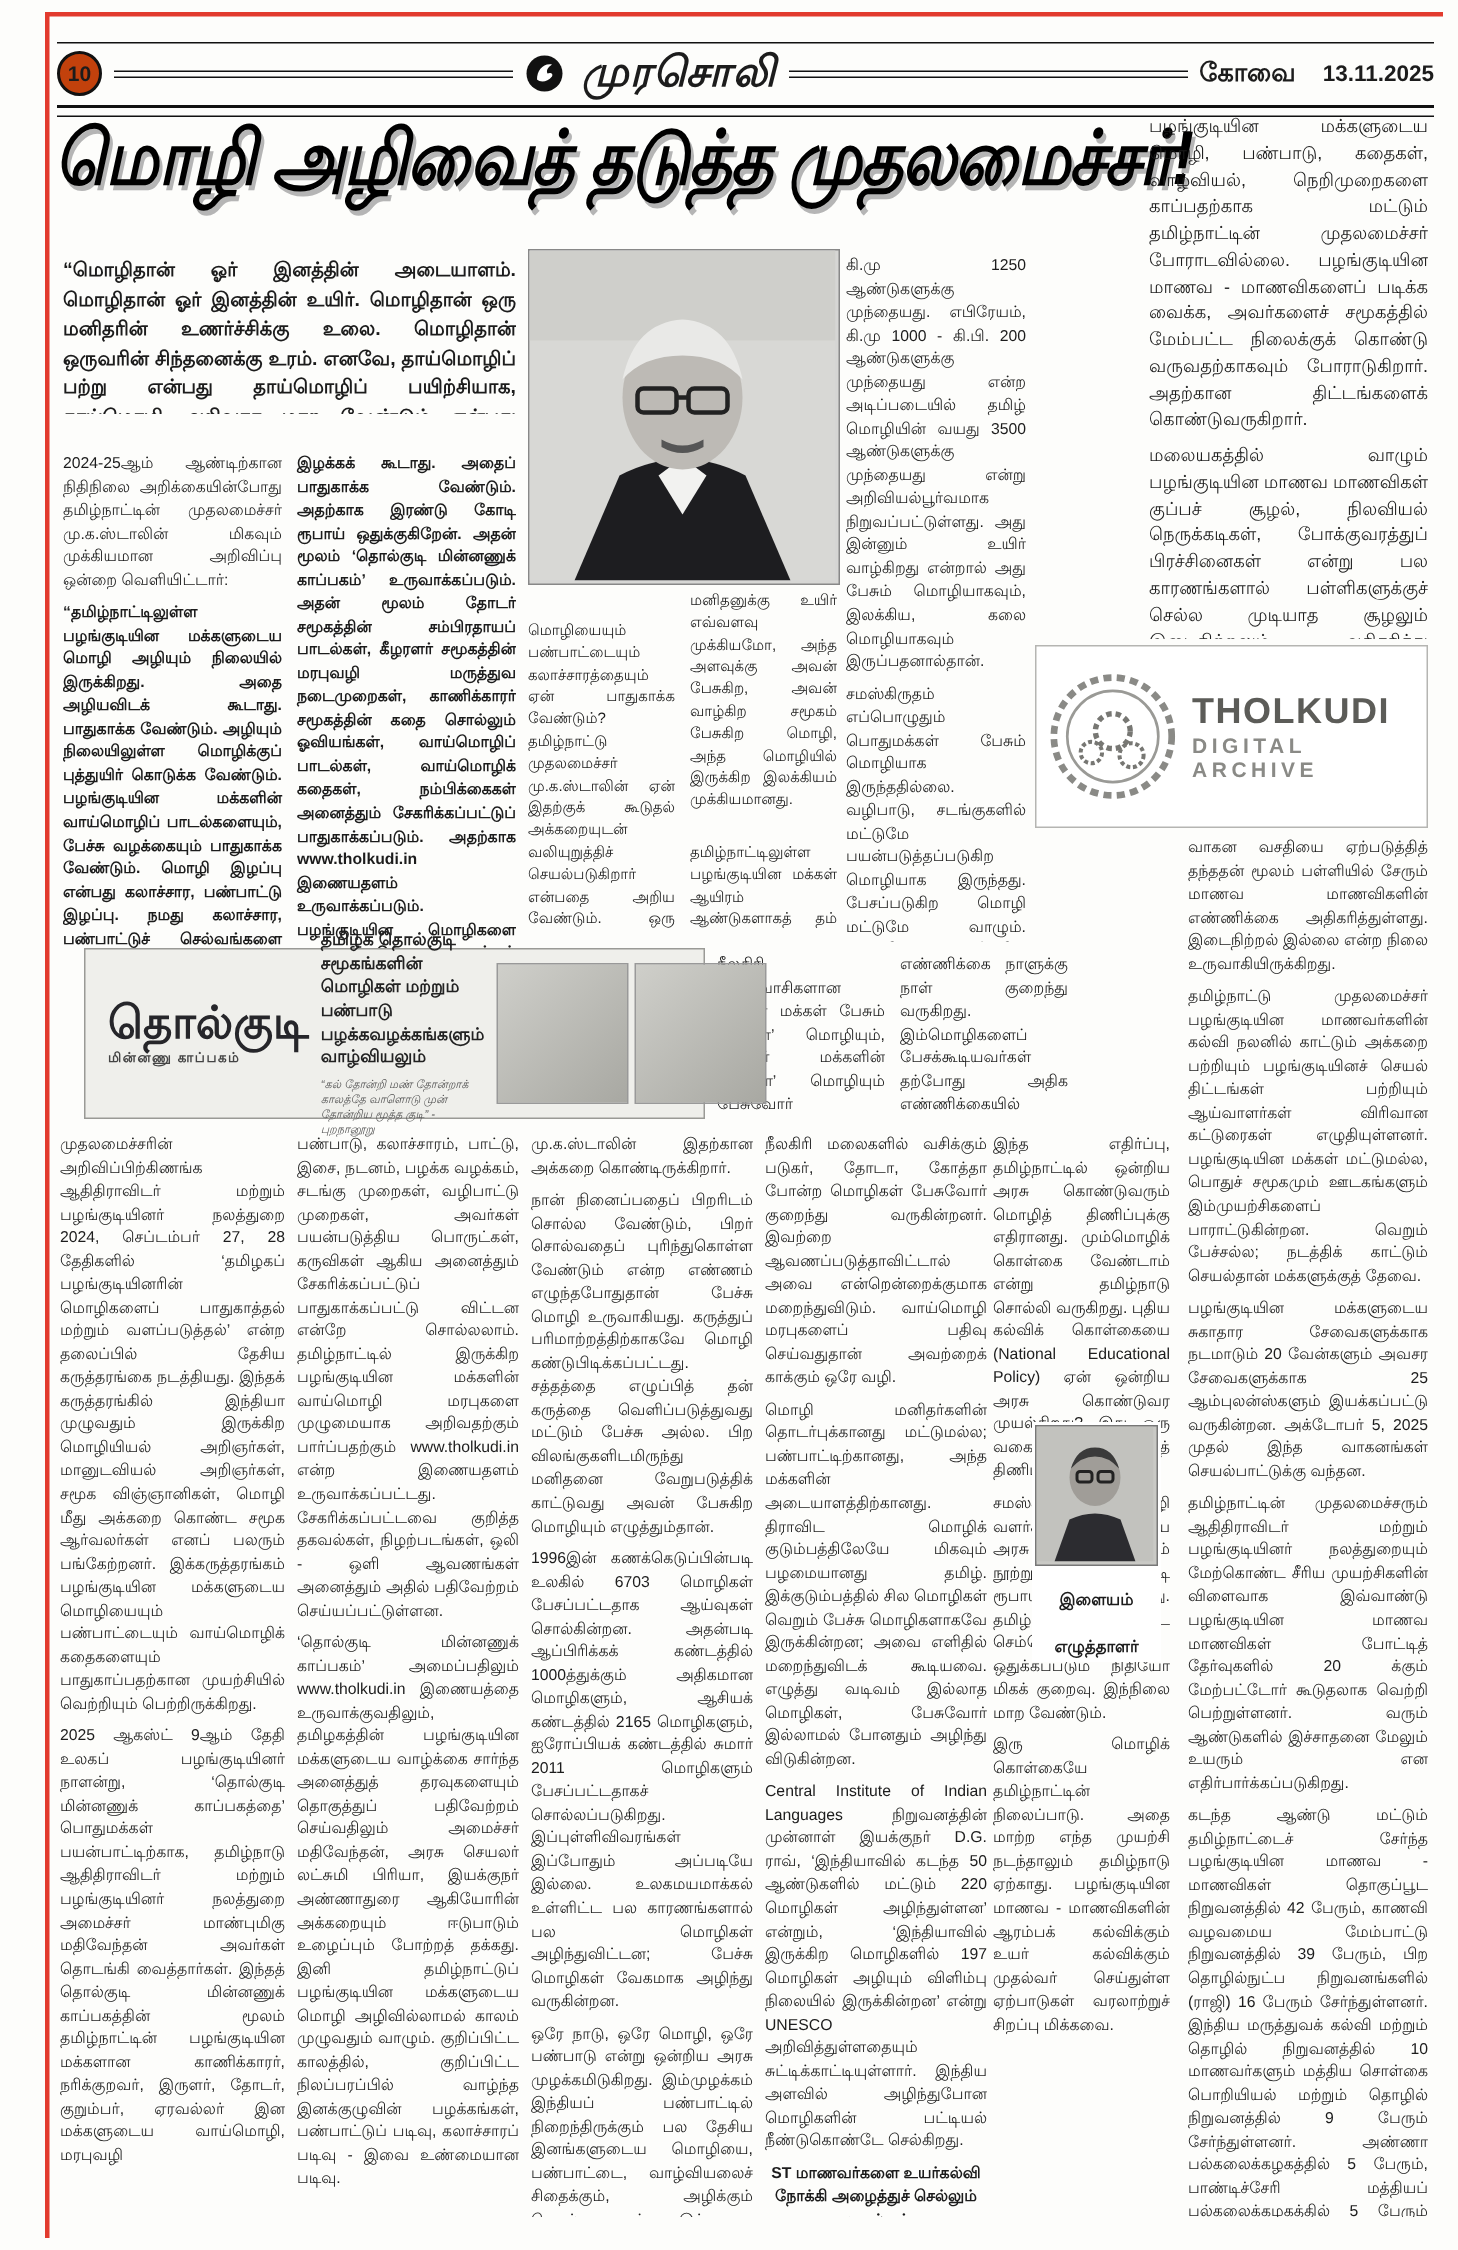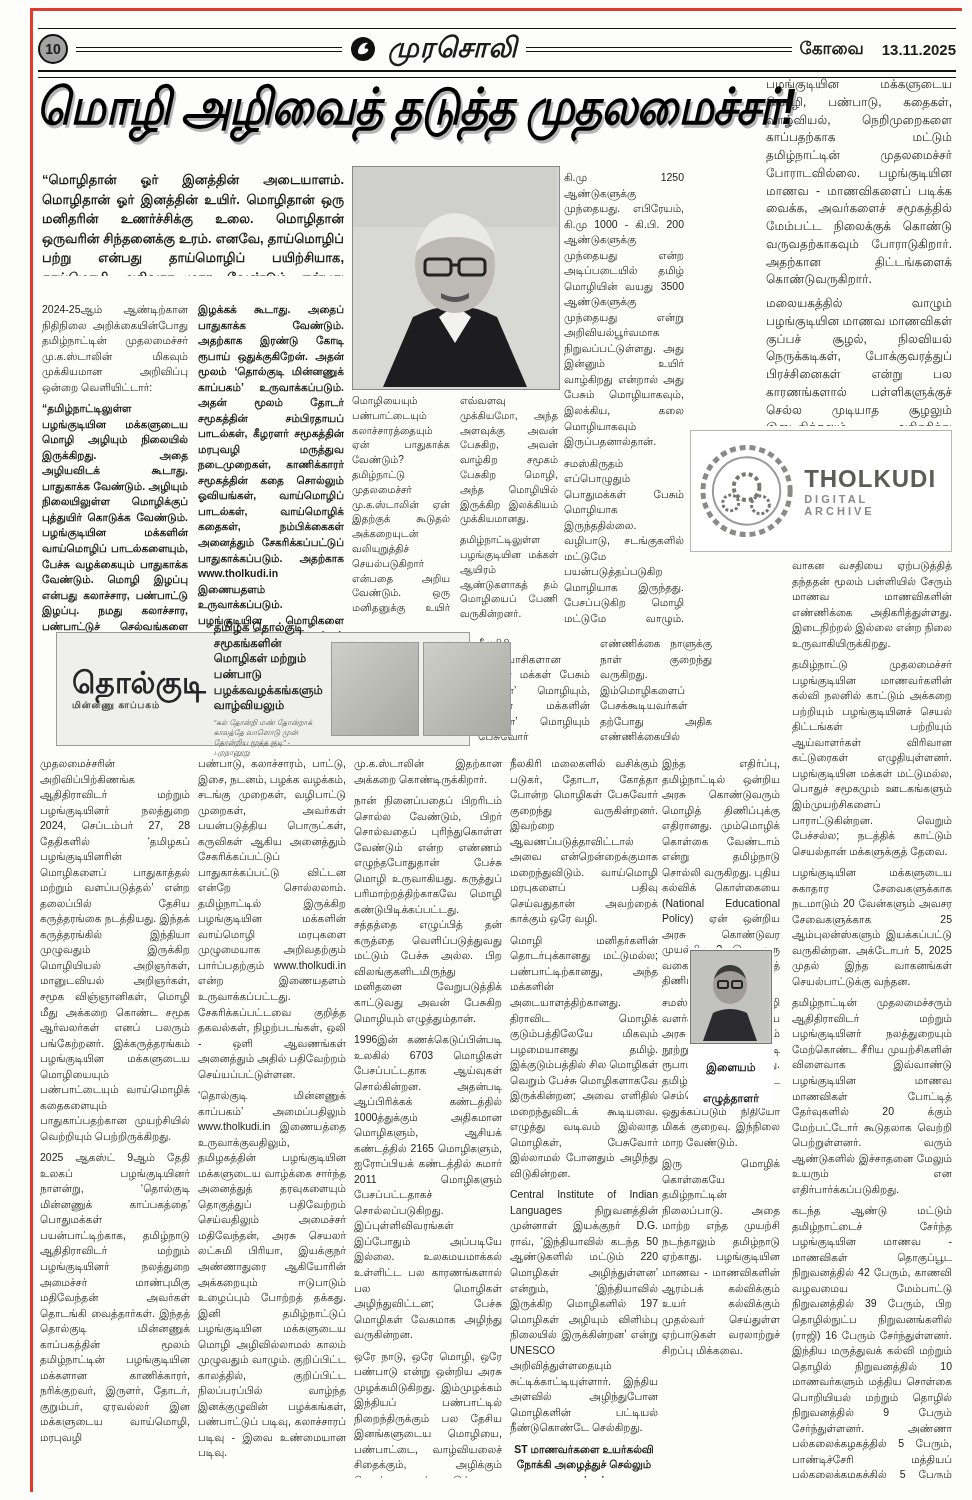--- a/index.html
+++ b/index.html
@@ -8,21 +8,21 @@
     font-family:"Liberation Sans", sans-serif;color:#1c1c1c;overflow:hidden;
   }
   .abs{position:absolute;}
   
   .red-line-top{left:30px;top:8px;width:932px;height:3px;background:#e23b2e;}
   .red-line-left{left:30px;top:8px;width:3px;height:1484px;background:#e23b2e;}
   
   .header{left:38px;top:28px;width:918px;height:40px;border-top:1px solid #111;
     display:flex;align-items:center;gap:8px;}
   .pageno{width:26px;height:26px;border:2px solid #111;border-radius:50%;
-    display:flex;align-items:center;justify-content:center;font-weight:bold;font-size:14px;background:#a3a3a3;}
+    display:flex;align-items:center;justify-content:center;font-weight:bold;font-size:14px;background:#c2410c;}
   .rule{flex:1;height:3px;border-top:1px solid #111;border-bottom:1px solid #111;}
   .masthead{display:flex;align-items:center;gap:12px;}
   .masthead-title{font-size:28px;font-weight:800;font-style:italic;letter-spacing:1px;}
   .edition{font-size:17px;font-weight:800;}
   .date{font-size:15px;font-weight:800;margin-left:10px;}
   .double-rule{left:38px;top:70px;width:918px;height:5px;border-top:2px solid #111;border-bottom:1px solid #111;}
   
   .headline{left:36px;top:82px;width:688px;height:88px;display:flex;align-items:flex-start;}
   .headline span{
     font-size:44px;font-weight:900;font-style:italic;color:#000;white-space:nowrap;
@@ -32,29 +32,29 @@
   .txt p{margin:0 0 6px;font-size:10.5px;line-height:1.48;text-align:justify;}
   .txt{overflow:hidden;}
   .cols2{column-count:2;column-gap:10px;}
   .bold{font-weight:bold;}
   .center{text-align:center !important;}
   .lede{left:42px;top:170px;width:302px;height:106px;overflow:hidden;}
   .lede p{font-size:13px;font-weight:700;line-height:1.5;text-align:justify;margin:0;}
   .colA{left:42px;top:302px;width:302px;height:344px;}
   .photo-main{left:352px;top:166px;width:206px;height:222px;border:1px solid #888;background:#d6d6d4;}
   .underPhoto{left:352px;top:394px;width:206px;height:232px;}
-  .underPhoto p{font-size:10px;}
+  .underPhoto p{font-size:10px;margin-top:20px;}
   .col5{left:564px;top:170px;width:120px;height:458px;}
   .topRight{left:718px;top:76px;width:234px;height:350px;}
   .topRight p{font-size:12px;margin-left:48px;}
   
   .logoBox{left:690px;top:430px;width:262px;height:122px;border:1px solid #b5b5b2;background:#fff;
     display:flex;align-items:center;gap:10px;padding:4px 8px;box-sizing:border-box;}
   .logo-text .t1{font-size:24px;font-weight:800;color:#5c5c58;letter-spacing:1px;}
-  .logo-text .t2{font-size:11px;font-weight:700;color:#8a8a86;letter-spacing:3px;}
+  .logo-text .t2{font-size:14px;font-weight:700;color:#8a8a86;letter-spacing:3px;}
   .midRight{left:792px;top:558px;width:160px;height:920px;}
   .m1{left:478px;top:636px;width:234px;height:112px;}
   
   .promo{left:56px;top:632px;width:414px;height:114px;border:1px solid #9a9a96;background:#efefeb;
     display:flex;align-items:center;gap:8px;padding:5px 7px;box-sizing:border-box;}
   .promo-title{font-size:30px;font-weight:900;color:#26262a;line-height:1;}
   .promo-sub{font-size:9px;font-weight:700;color:#444;letter-spacing:1px;margin-top:2px;}
   .promo-lines{flex:1;}
   .promo-lines .l{font-size:11.5px;font-weight:800;color:#222;line-height:1.35;}
   .promo-quote{font-size:7.5px;font-style:italic;color:#555;margin-top:4px;}

